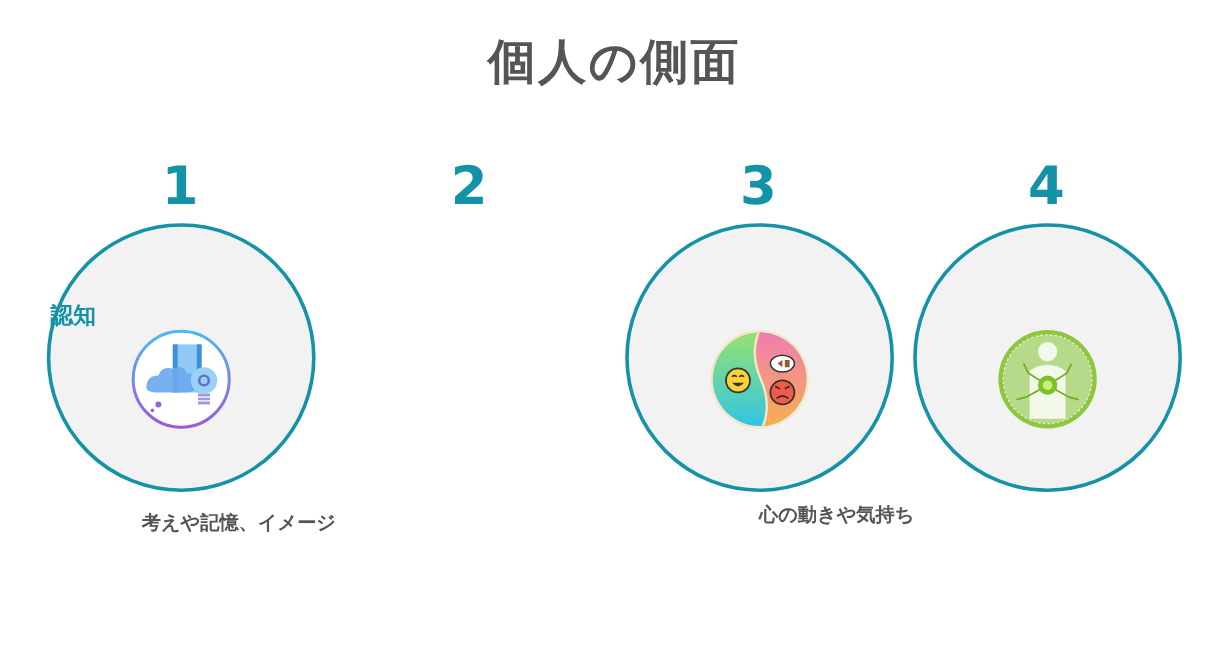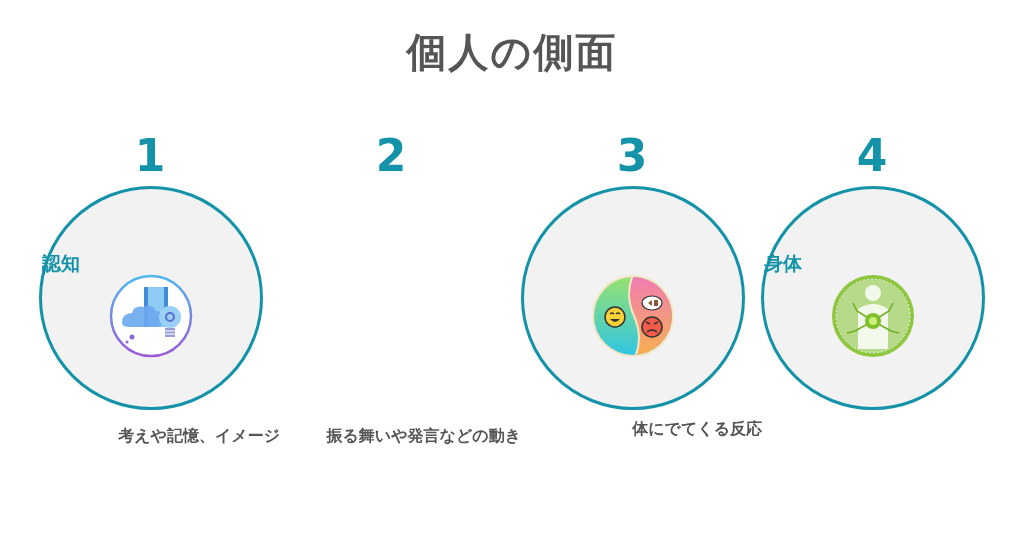--- a/index.html
+++ b/index.html
@@ -65,23 +65,20 @@
       </svg>
     </div>
   </div>
   <div class="desc">
     <div>考えや記憶、イメージ</div>
   </div>
 </div>
 
 <div class="col" style="left:271px;">
   <div class="num">2</div>
-  <div class="desc">
-    <div>振る舞いや発言などの動き</div>
-  </div>
 </div>
 
 <div class="col" style="left:512px;">
   <div class="num">3</div>
   <div class="circle">
     <div class="icon">
       <svg viewBox="0 0 86 86">
         <defs>
           <linearGradient id="g3a" x1="0" y1="0" x2="0" y2="1">
             <stop offset="0" stop-color="#9be36a"></stop>
@@ -106,28 +103,27 @@
         <path d="M20 41 q2-2 4 0 M26 41 q2-2 4 0" stroke="#333" stroke-width="1.3" fill="none"></path>
         <circle cx="62" cy="54" r="10" fill="#f25a4a" stroke="#333" stroke-width="1.5"></circle>
         <path d="M57 59 q5-4 10 0" stroke="#333" stroke-width="1.5" fill="none"></path>
         <path d="M56 49 l4 2 M68 49 l-4 2" stroke="#333" stroke-width="1.5"></path>
         <ellipse cx="62" cy="30" rx="10" ry="7" fill="#ffffff" stroke="#333" stroke-width="1.2"></ellipse>
         <path d="M58 30 l4-3 v6z M64 27 h4 v6 h-4z" fill="#8a5a3a"></path>
       </svg>
     </div>
   </div>
   <div class="desc" style="top:417px;">
-    <div>体にでてくる反応</div>
+    <div>心の動きや気持ち</div>
   </div>
 </div>
 
 <div class="col" style="left:752px;">
   <div class="num">4</div>
   <div class="circle">
-    <div class="label">身体</div>
     <div class="icon">
       <svg viewBox="0 0 86 86">
         <circle cx="43" cy="43" r="41" fill="#8fc63f"></circle>
         <circle cx="43" cy="43" r="37" fill="#b6d98a" stroke="#e6f2d6" stroke-width="1" stroke-dasharray="2 2"></circle>
         <circle cx="43" cy="20" r="8" fill="#f2f8ea"></circle>
         <path d="M28 36 q15-10 30 0 v40 h-30z" fill="#f2f8ea"></path>
         <path d="M43 48 l-16-10 l-4-8 M43 48 l16-10 l4-8 M43 48 l-18 10 l-8 2 M43 48 l18 10 l8 2" stroke="#6fb021" stroke-width="1.5" fill="none"></path>
         <circle cx="43" cy="48" r="8" fill="#7dc02a"></circle>
         <circle cx="43" cy="48" r="4" fill="#c8f07a"></circle>
       </svg>

